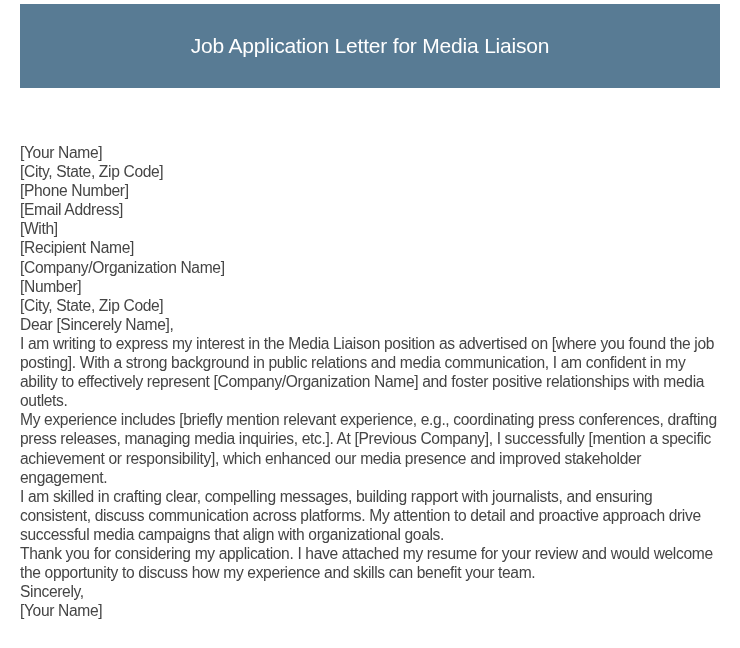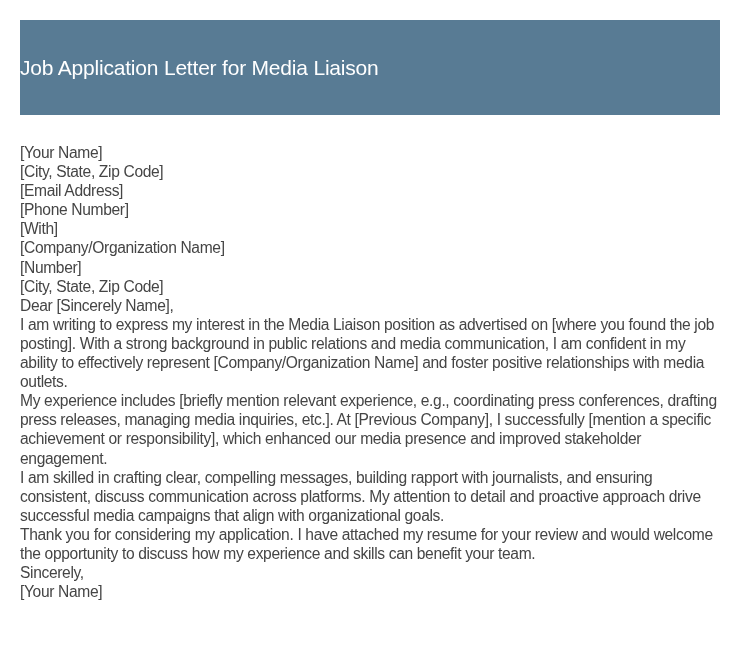--- a/index.html
+++ b/index.html
@@ -1,19 +1,19 @@
 <!DOCTYPE html>
 <html><head>
   <meta charset="utf-8">
   <style>
     html, body { margin: 0; padding: 0; background: #ffffff; }
     body { width: 740px; height: 648px; overflow: hidden; position: relative; }
     .header {
-      position: absolute; left: 20px; top: 20px; width: 700px; height: 95px;
-      background: #587b94; display: flex; align-items: center; justify-content: flex-start;
+      position: absolute; left: 20px; top: 4px; width: 700px; height: 84px;
+      background: #587b94; display: flex; align-items: center; justify-content: center;
     }
     .header h1 {
       margin: 0; color: #ffffff; font-weight: normal;
       font-family: "Liberation Sans", sans-serif; font-size: 21px; letter-spacing: -0.2px;
     }
     .letter {
       position: absolute; left: 20px; top: 143px; width: 705px;
       color: #454545; font-family: "Liberation Sans", sans-serif;
       font-size: 15.6px; line-height: 19.1px; letter-spacing: -0.35px;
     }
@@ -22,23 +22,24 @@
 </head>
 <body>
 
 <div class="header">
   <h1>Job Application Letter for Media Liaison</h1>
 </div>
 
 <div class="letter">
   <p>[Your Name]</p>
   <p>[City, State, Zip Code]</p>
+  <p>[Phone Number]</p>
   <p>[Email Address]</p>
-  <p>[Phone Number]</p>
   <p>[With]</p>
+  <p>[Recipient Name]</p>
   <p>[Company/Organization Name]</p>
   <p>[Number]</p>
   <p>[City, State, Zip Code]</p>
   <p>Dear [Sincerely Name],</p>
   <p>I am writing to express my interest in the Media Liaison position as advertised on [where you found the job posting]. With a strong background in public relations and media communication, I am confident in my ability to effectively represent [Company/Organization Name] and foster positive relationships with media outlets.</p>
   <p>My experience includes [briefly mention relevant experience, e.g., coordinating press conferences, drafting press releases, managing media inquiries, etc.]. At [Previous Company], I successfully [mention a specific achievement or responsibility], which enhanced our media presence and improved stakeholder engagement.</p>
   <p>I am skilled in crafting clear, compelling messages, building rapport with journalists, and ensuring consistent, discuss communication across platforms. My attention to detail and proactive approach drive successful media campaigns that align with organizational goals.</p>
   <p>Thank you for considering my application. I have attached my resume for your review and would welcome the opportunity to discuss how my experience and skills can benefit your team.</p>
   <p>Sincerely,</p>
   <p>[Your Name]</p>

